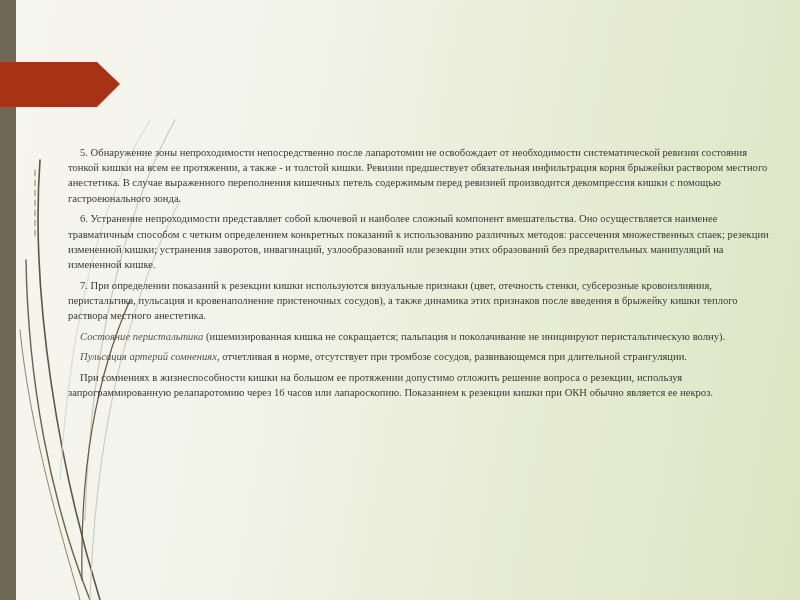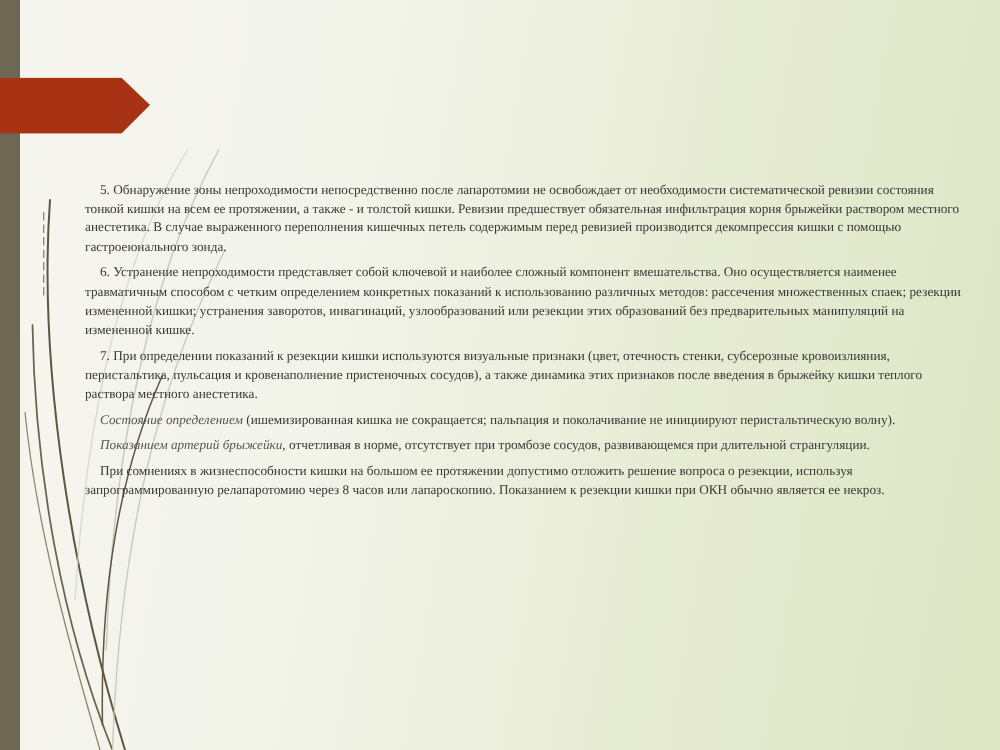--- a/index.html
+++ b/index.html
@@ -36,17 +36,17 @@
     </g>
   </svg>
 
   <div class="arrow"></div>
 
 
   <div class="content">
     <p><em></em><span>5. Обнаружение зоны непроходимости непосредственно после лапаротомии не освобождает от необходимости систематической ревизии состояния тонкой кишки на всем ее протяжении, а также - и толстой кишки. Ревизии предшествует обязательная инфильтрация корня брыжейки раствором местного анестетика. В случае выраженного переполнения кишечных петель содержимым перед ревизией производится декомпрессия кишки с помощью гастроеюнального зонда.</span></p>
     <p><em></em><span>6. Устранение непроходимости представляет собой ключевой и наиболее сложный компонент вмешательства. Оно осуществляется наименее травматичным способом с четким определением конкретных показаний к использованию различных методов: рассечения множественных спаек; резекции измененной кишки; устранения заворотов, инвагинаций, узлообразований или резекции этих образований без предварительных манипуляций на измененной кишке.</span></p>
     <p><em></em><span>7. При определении показаний к резекции кишки используются визуальные признаки (цвет, отечность стенки, субсерозные кровоизлияния, перистальтика, пульсация и кровенаполнение пристеночных сосудов), а также динамика этих признаков после введения в брыжейку кишки теплого раствора местного анестетика.</span></p>
-    <p><em>Состояние определением</em><span> (ишемизированная кишка не сокращается; пальпация и поколачивание не инициируют перистальтическую волну).</span></p>
-    <p><em>Показанием артерий брыжейки</em><span>, отчетливая в норме, отсутствует при тромбозе сосудов, развивающемся при длительной странгуляции.</span></p>
-    <p><em></em><span>При сомнениях в жизнеспособности кишки на большом ее протяжении допустимо отложить решение вопроса о резекции, используя запрограммированную релапаротомию через 8 часов или лапароскопию. Показанием к резекции кишки при ОКН обычно является ее некроз.</span></p>
+    <p><em>Состояние перистальтика</em><span> (ишемизированная кишка не сокращается; пальпация и поколачивание не инициируют перистальтическую волну).</span></p>
+    <p><em>Пульсация артерий сомнениях</em><span>, отчетливая в норме, отсутствует при тромбозе сосудов, развивающемся при длительной странгуляции.</span></p>
+    <p><em></em><span>При сомнениях в жизнеспособности кишки на большом ее протяжении допустимо отложить решение вопроса о резекции, используя запрограммированную релапаротомию через 16 часов или лапароскопию. Показанием к резекции кишки при ОКН обычно является ее некроз.</span></p>
   </div>
 </div>
 
 </body></html>

